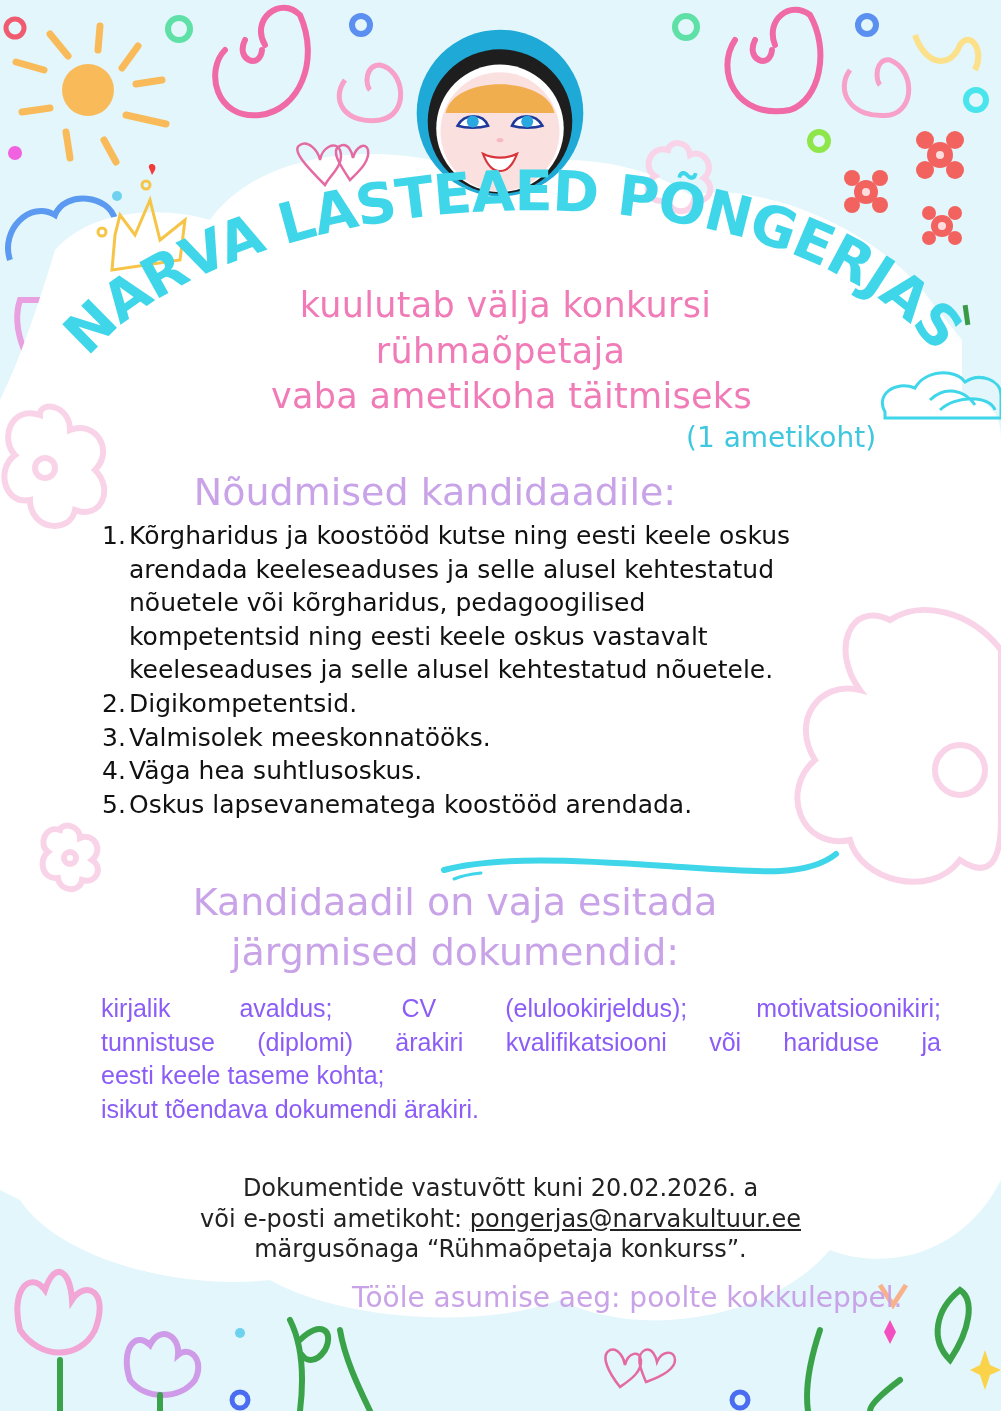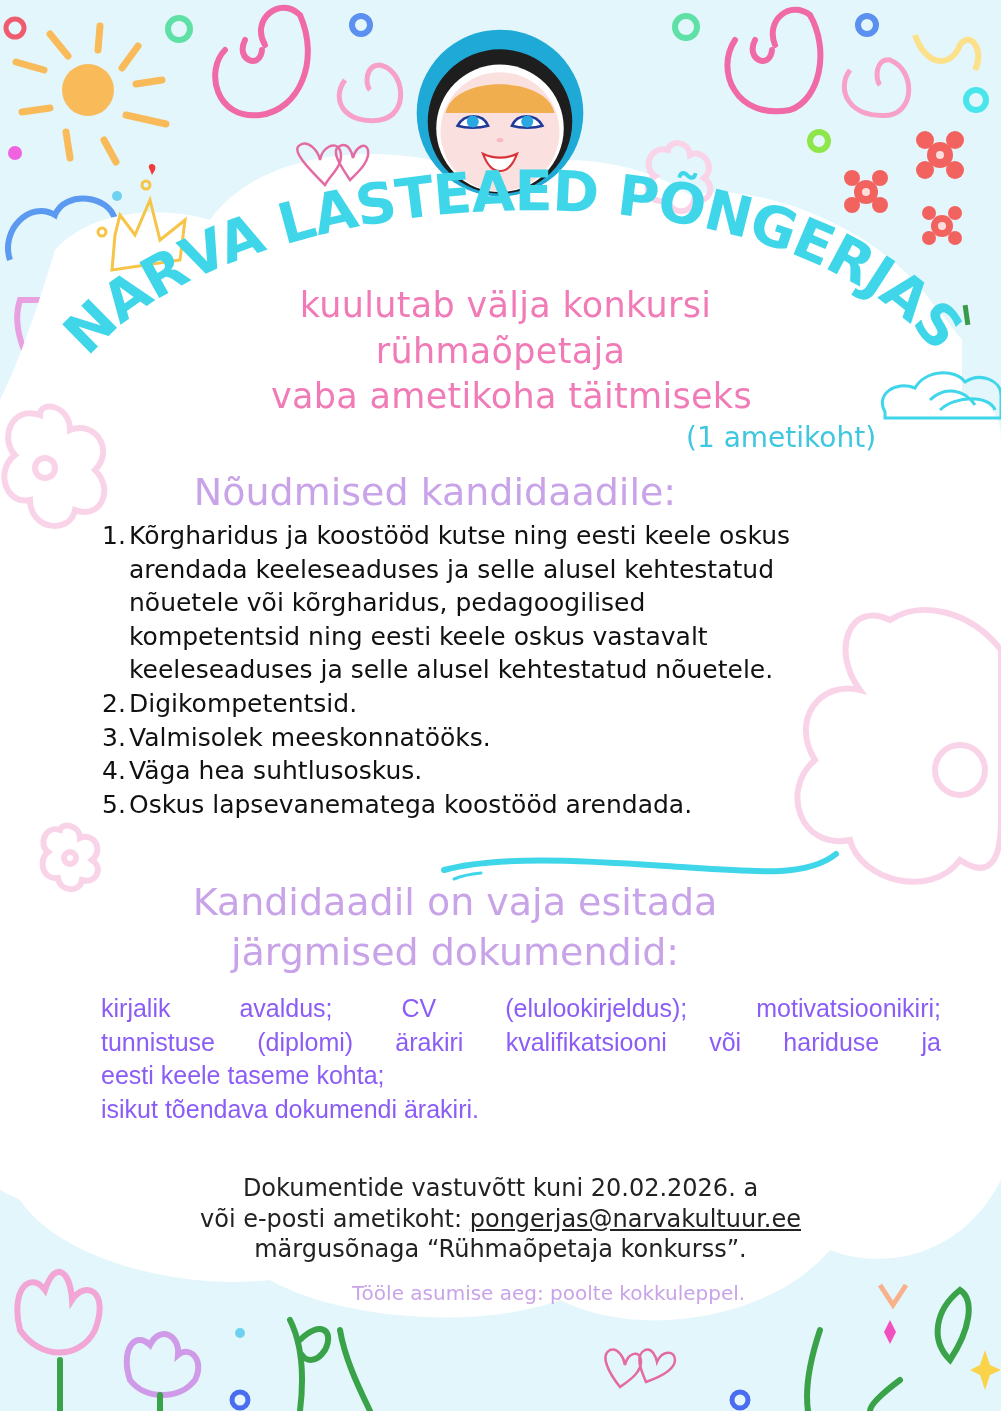--- a/index.html
+++ b/index.html
@@ -96,21 +96,21 @@
       color: #222;
       margin-top: 36px;
     }
     .contact a { color: #222; text-decoration: underline; }
 
     .start-time {
       position: absolute;
       left: 352px; top: 1281px;
       color: #c9a3e8;
       font-family: "DejaVu Sans", sans-serif;
-      font-size: 20px;
+      font-size: 28px;
     }
   </style>
 </head>
 <body>
 
 <svg class="bg-deco" viewBox="0 0 1001 1411" xmlns="http://www.w3.org/2000/svg">
 
   <g stroke="#f9bb5a" stroke-width="7" stroke-linecap="round" fill="none">
     <circle cx="88" cy="90" r="26" fill="#f9bb5a" stroke="none"></circle>
     <line x1="50" y1="34" x2="68" y2="56"></line>

